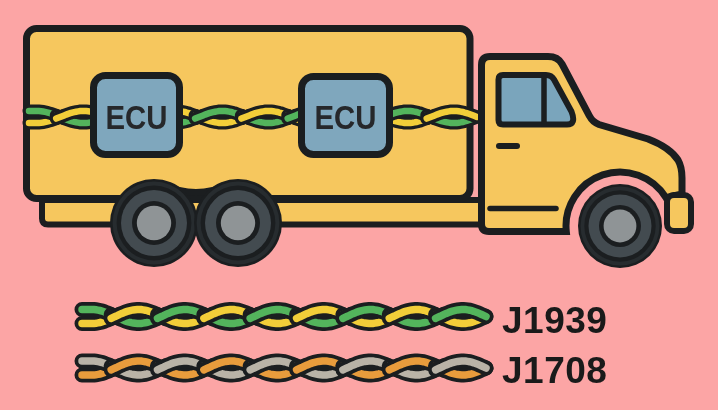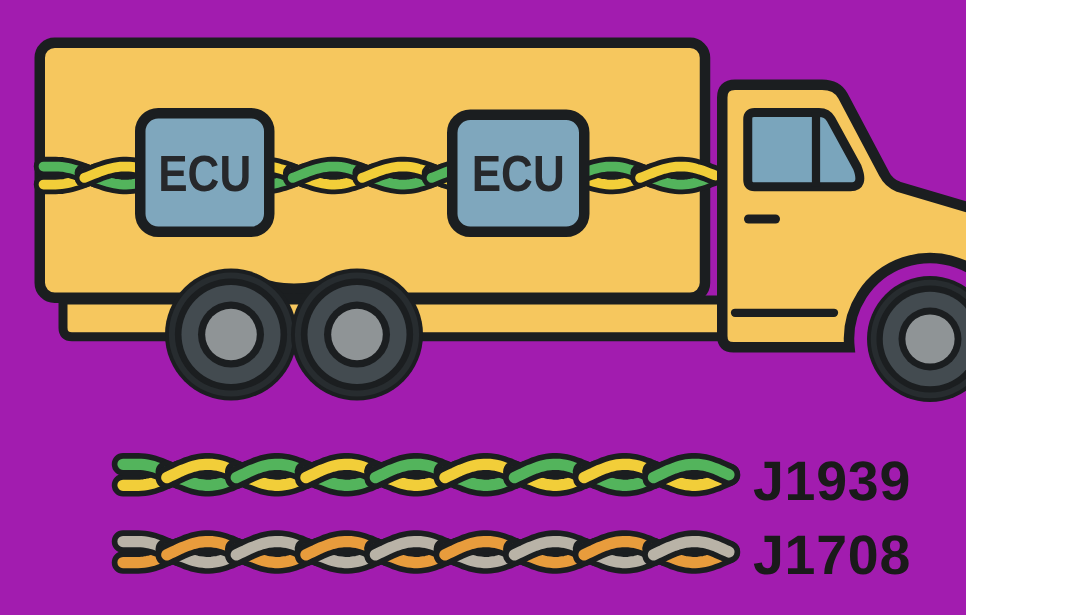--- a/index.html
+++ b/index.html
@@ -1,16 +1,16 @@
 <!DOCTYPE html>
 <html><head>
 <meta charset="utf-8">
 <style>
   html,body{margin:0;padding:0;background:#ffffff;}
-  #stage{position:relative;width:644px;height:410px;background:#a21caf;overflow:hidden;}
+  #stage{position:relative;width:718px;height:410px;background:#fca5a5;overflow:hidden;}
   svg{display:block;}
   text{font-family:"Liberation Sans",sans-serif;font-weight:bold;}
   .ecu-text{font-size:34px;}
   .legend-text{font-size:37px;letter-spacing:0.5px;}
 </style>
 </head>
 <body>
 
 <div id="stage">
 <svg id="art" width="718" height="410" viewBox="0 0 718 410">

